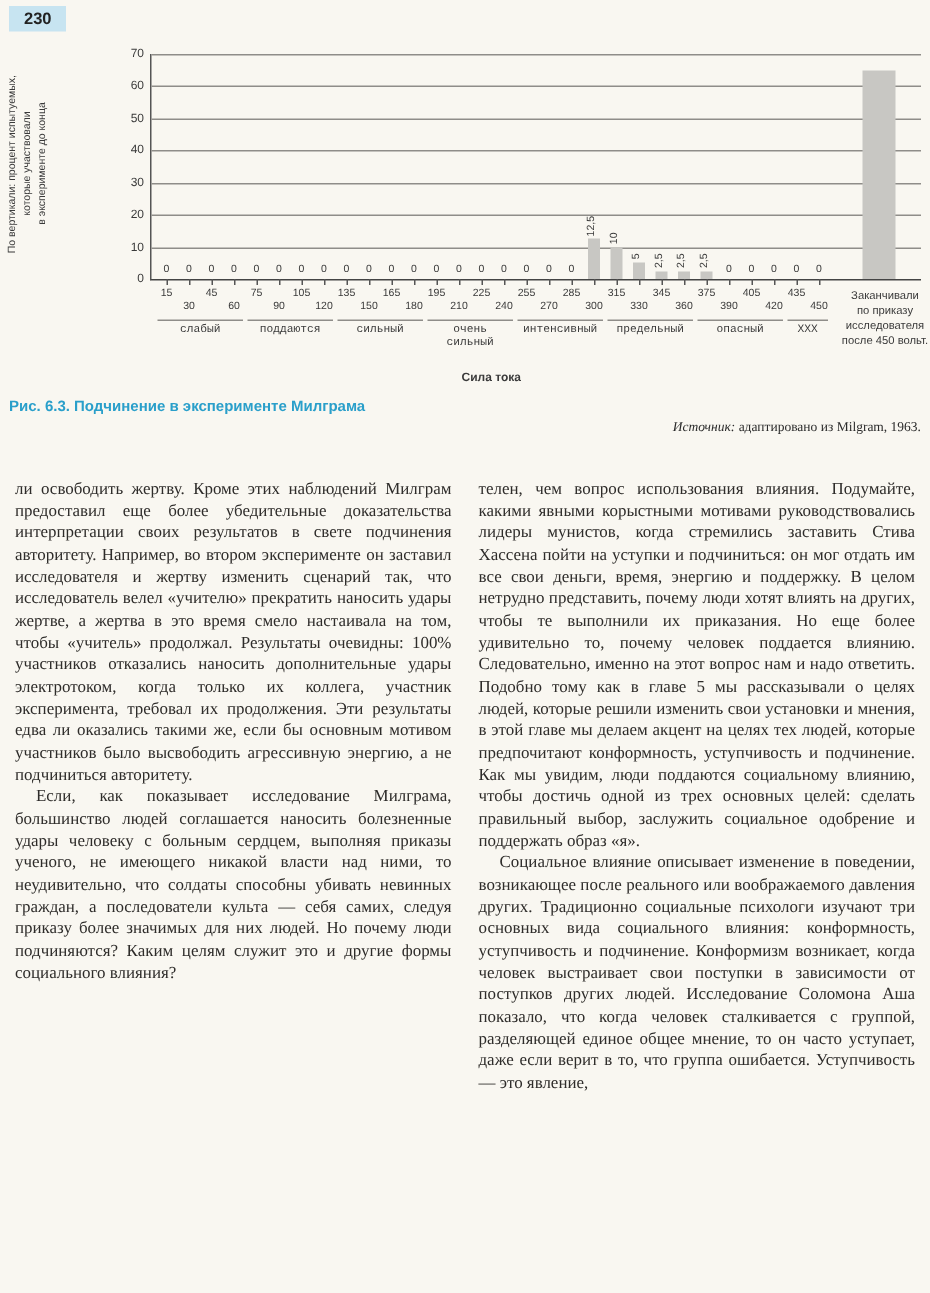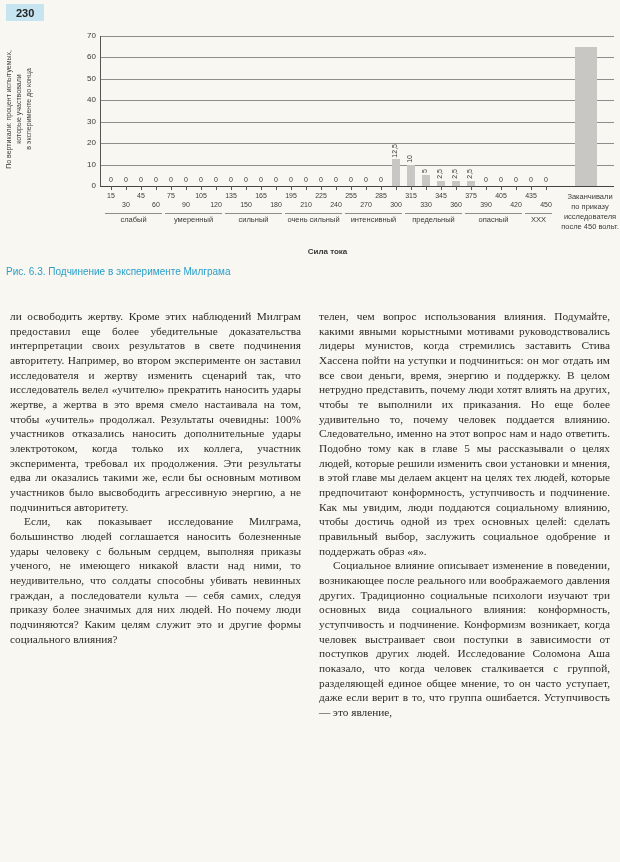--- a/index.html
+++ b/index.html
@@ -53,34 +53,34 @@
     position:absolute;transform:rotate(180deg);writing-mode:vertical-rl;
     font-family:"Liberation Sans",sans-serif;font-size:7px;color:#3a3a3a;
   }
   .xlab{
     position:absolute;width:26px;text-align:center;
     font-family:"Liberation Sans",sans-serif;font-size:7px;color:#3a3a3a;
   }
   .group{position:absolute;top:177px;text-align:center;}
   .groupline{height:1px;background:#8f8d89;margin-bottom:2px;}
   .grouplab{
-    font-family:Liberation Sans, sans-serif;font-size:7.5px;color:#3a3a3a;line-height:1.15;
+    font-family:Liberation Mono, monospace;font-size:7.5px;color:#3a3a3a;line-height:1.15;
   }
   .xtitle{
     position:absolute;top:211px;left:0;right:60px;text-align:center;
     font-family:"Liberation Sans",sans-serif;font-weight:bold;font-size:8px;color:#3a3a3a;
   }
   .finalnote{
     position:absolute;top:156px;text-align:center;
     font-family:"Liberation Sans",sans-serif;font-size:7.5px;color:#3a3a3a;line-height:1.35;
   }
   
   .caption{padding:0 6px 0 6px;}
   .figtitle{
-    font-family:"Liberation Sans",sans-serif;font-weight:normal;
+    font-family:"Liberation Sans",sans-serif;font-weight:bold;
     font-size:10px;color:#2a9fca;margin:2px 0 2px 0;
   }
   .figtext{
     font-family:"Liberation Sans",sans-serif;font-size:9.3px;color:#2b2b2b;
     text-align:justify;line-height:1.35;
   }
   .figsource{
     font-size:9px;color:#2b2b2b;text-align:right;margin-top:1px;
     font-family:"Liberation Serif",serif;
   }
@@ -214,21 +214,21 @@
       <div class="xlab" style="left: 417px; top: 156px;">435</div>
       <div class="tickmark" style="left: 445px;"></div>
       <div class="zeroval" style="left: 437px;">0</div>
       <div class="xlab" style="left: 432px; top: 165px;">450</div>
       <div class="group" style="left: 4px; width: 57px;">
         <div class="groupline"></div>
         <div class="grouplab">слабый</div>
       </div>
       <div class="group" style="left: 64px; width: 57px;">
         <div class="groupline"></div>
-        <div class="grouplab">умеренный</div>
+        <div class="grouplab">поддаются</div>
       </div>
       <div class="group" style="left: 124px; width: 57px;">
         <div class="groupline"></div>
         <div class="grouplab">сильный</div>
       </div>
       <div class="group" style="left: 184px; width: 57px;">
         <div class="groupline"></div>
         <div class="grouplab">очень сильный</div>
       </div>
       <div class="group" style="left: 244px; width: 57px;">
@@ -256,20 +256,23 @@
     <div class="ytick" style="top: 112.143px;">20</div>
     <div class="ytick" style="top: 90.7143px;">30</div>
     <div class="ytick" style="top: 69.2857px;">40</div>
     <div class="ytick" style="top: 47.8571px;">50</div>
     <div class="ytick" style="top: 26.4286px;">60</div>
     <div class="ytick" style="top: 5px;">70</div>
   </div>
 
 <div class="caption">
   <div class="figtitle">Рис. 6.3. Подчинение в эксперименте Милграма</div>
+  <div class="figsource">
+    <span class="srclab">Источник:</span><span> адаптировано из Milgram, 1963.</span>
+  </div>
 </div>
 
 <div class="columns">
   <div class="col" id="col-left">
       <p class="para flush">ли освободить жертву. Кроме этих наблюдений Милграм предоставил еще более убедительные доказательства интерпретации своих результатов в свете подчинения авторитету. Например, во втором эксперименте он заставил исследователя и жертву изменить сценарий так, что исследователь велел «учителю» прекратить наносить удары жертве, а жертва в это время смело настаивала на том, чтобы «учитель» продолжал. Результаты очевидны: 100% участников отказались наносить дополнительные удары электротоком, когда только их коллега, участник эксперимента, требовал их продолжения. Эти результаты едва ли оказались такими же, если бы основным мотивом участников было высвободить агрессивную энергию, а не подчиниться авторитету.</p>
       <p class="para">Если, как показывает исследование Милграма, большинство людей соглашается наносить болезненные удары человеку с больным сердцем, выполняя приказы ученого, не имеющего никакой власти над ними, то неудивительно, что солдаты способны убивать невинных граждан, а последователи культа — себя самих, следуя приказу более значимых для них людей. Но почему люди подчиняются? Каким целям служит это и другие формы социального влияния?</p>
     </div>
   <div class="col" id="col-right">
       <p class="para flush">телен, чем вопрос использования влияния. Подумайте, какими явными корыстными мотивами руководствовались лидеры мунистов, когда стремились заставить Стива Хассена пойти на уступки и подчиниться: он мог отдать им все свои деньги, время, энергию и поддержку. В целом нетрудно представить, почему люди хотят влиять на других, чтобы те выполнили их приказания. Но еще более удивительно то, почему человек поддается влиянию. Следовательно, именно на этот вопрос нам и надо ответить. Подобно тому как в главе 5 мы рассказывали о целях людей, которые решили изменить свои установки и мнения, в этой главе мы делаем акцент на целях тех людей, которые предпочитают конформность, уступчивость и подчинение. Как мы увидим, люди поддаются социальному влиянию, чтобы достичь одной из трех основных целей: сделать правильный выбор, заслужить социальное одобрение и поддержать образ «я».</p>
       <p class="para">Социальное влияние описывает изменение в поведении, возникающее после реального или воображаемого давления других. Традиционно социальные психологи изучают три основных вида социального влияния: конформность, уступчивость и подчинение. Конформизм возникает, когда человек выстраивает свои поступки в зависимости от поступков других людей. Исследование Соломона Аша показало, что когда человек сталкивается с группой, разделяющей единое общее мнение, то он часто уступает, даже если верит в то, что группа ошибается. Уступчивость — это явление,</p>

